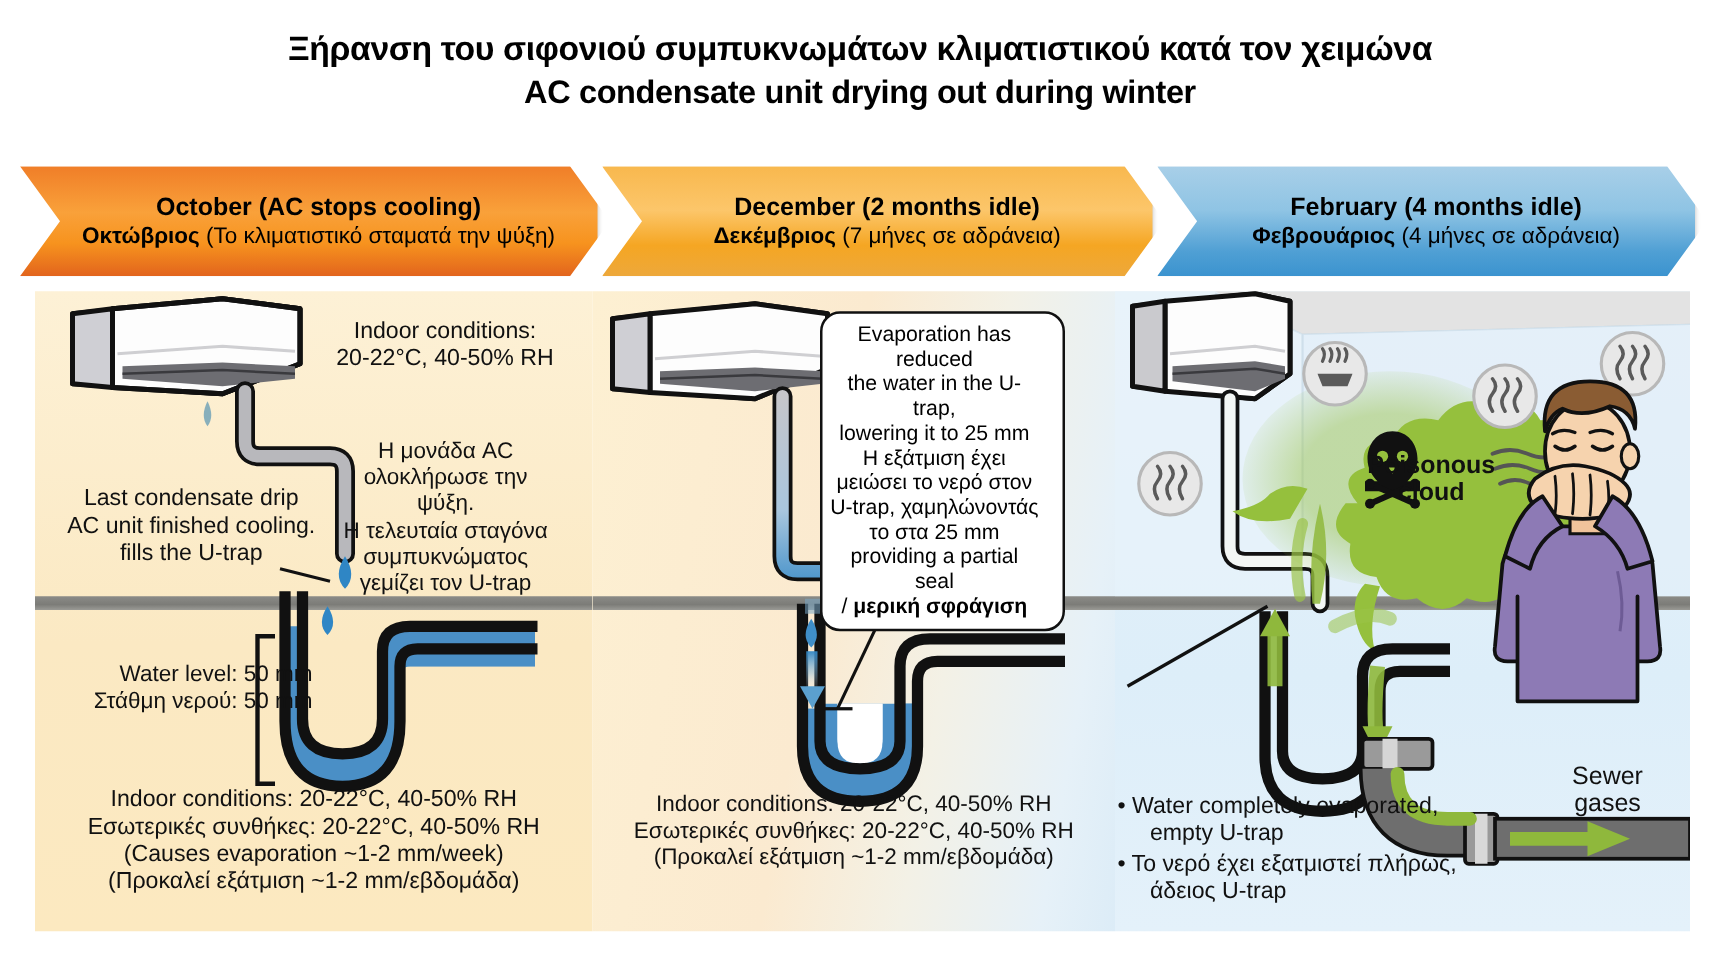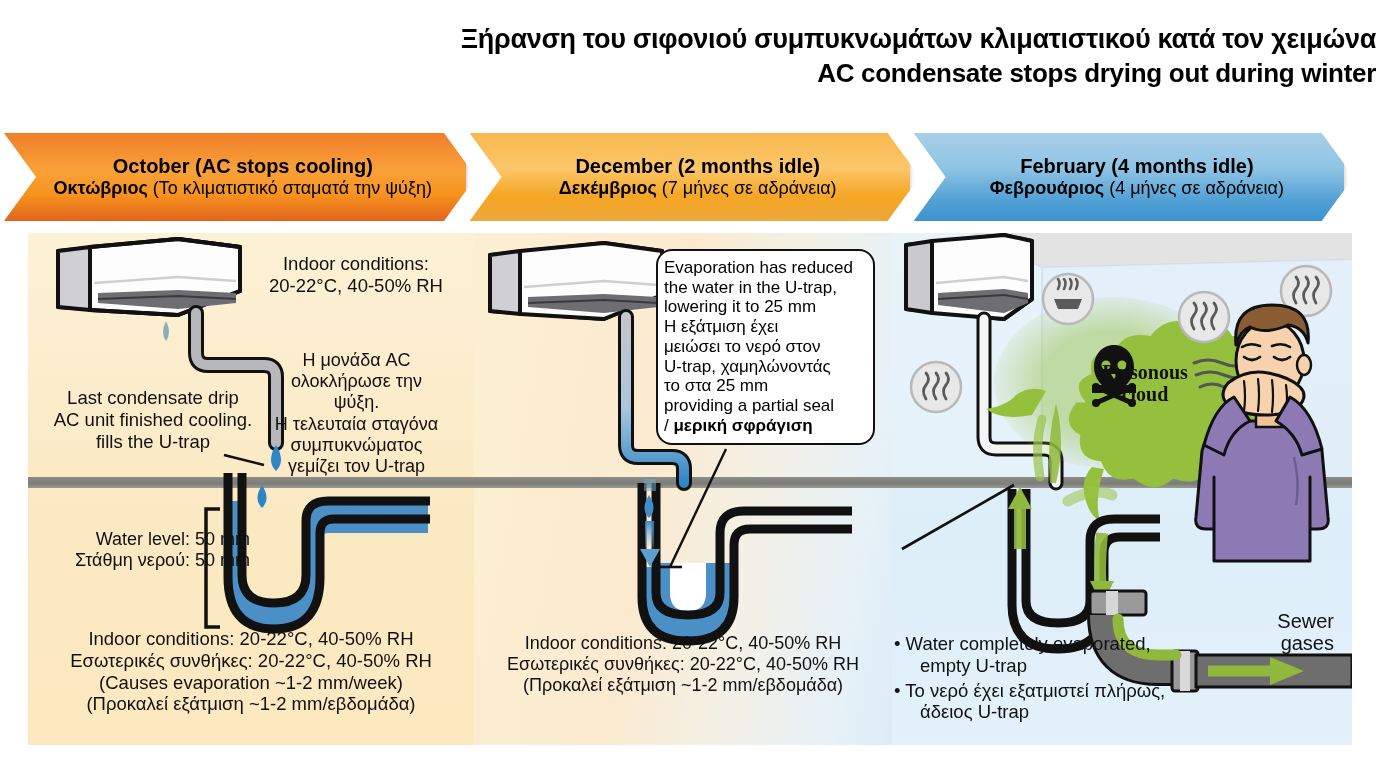--- a/index.html
+++ b/index.html
@@ -8,36 +8,36 @@
     background: #ffffff;
     font-family: "Liberation Sans", sans-serif;
     overflow: hidden;
     position: relative;
   }
 
   
   #title-block {
     width: 1376px;
     padding-top: 22px;
-    text-align: right;
+    text-align: center;
   }
   #title-el, #subtitle-el {
     font-weight: bold;
     color: #000;
     letter-spacing: -0.3px;
     line-height: 1.28;
     white-space: nowrap;
   }
   #title-el    { font-size: 27px; }
   #subtitle-el { font-size: 26px; }
 
   
   #banner-row {
     position: absolute;
-    top: 133px; left: 4px;
+    top: 133px; left: 16px;
     width: 1340px; height: 88px;
     display: flex;
     gap: 12px;
   }
   .chev {
     position: relative;
     height: 88px;
     display: flex; flex-direction: column;
     align-items: center; justify-content: center;
     color: #000;
@@ -94,56 +94,56 @@
   #p1-greek    { top: 93px; right: 10px; width: 215px; font-size: 18px; text-align: center; margin-top: 24px; }
   #p1-drip     { top: 154px; left: 10px; width: 230px; font-size: 18.5px; text-align: center; }
   #p1-level    { top: 296px; left: 14px; width: 208px; font-size: 18px; text-align: right; }
   #p1-bottom   { top: 395px; left: 0; width: 446px; font-size: 18.5px; text-align: center; }
   #p1-bottom .gbold b { font-weight: normal; }
 
   
   #p2-bottom   { top: 400px; left: 0; width: 418px; font-size: 18px; text-align: center; }
 
   
-  #p3-sewer    { top: 377px; right: 18px; width: 96px; font-size: 20px; text-align: right; line-height: 1.12; margin-left: 21px; }
+  #p3-sewer    { top: 377px; right: 18px; width: 96px; font-size: 20px; text-align: center; line-height: 1.12; margin-left: 21px; }
   #p3-bullets  { top: 400px; left: 2px; width: 290px; font-size: 18.5px; text-align: left; }
   #p3-bullets div { margin-bottom: 3px; text-indent: -13px; padding-left: 13px; }
 
   
   #callout {
     position: absolute;
     top: 16px; left: 182px;
-    width: 219px;
+    width: 196px;
     background: #fff;
     border: 2.5px solid #111;
     border-radius: 16px;
     padding: 7px 19px 8px 6px;
     font-size: 17px;
     line-height: 1.16;
+    text-align: center;
     color: #000;
   }
   #callout b { font-weight: bold; }
 
   
   #poison-label {
     position: absolute; top: 128px; left: 178px;
     width: 150px; text-align: center;
     font-size: 20px; font-weight: bold; color: #111;
     line-height: 1.12;
-    font-family: Liberation Serif, serif;
   }
 
   svg { display: block; position: absolute; top: 0; left: 0; overflow: visible; }
 </style>
 </head>
 <body>
 
 <div id="title-block">
   <div id="title-el">Ξήρανση του σιφονιού συμπυκνωμάτων κλιματιστικού κατά τον χειμώνα</div>
-  <div id="subtitle-el">AC condensate stops drying out during winter</div>
+  <div id="subtitle-el">AC condensate unit drying out during winter</div>
 </div>
 
 <div id="banner-row">
 
   <div class="chev chev-1">
     <div class="chev-inner">
       <div class="chev-en">October (AC stops cooling)</div>
       <div class="chev-gr"><b>Οκτώβριος</b><span> (Το κλιματιστικό σταματά την ψύξη)</span></div>
     </div>
   </div>

